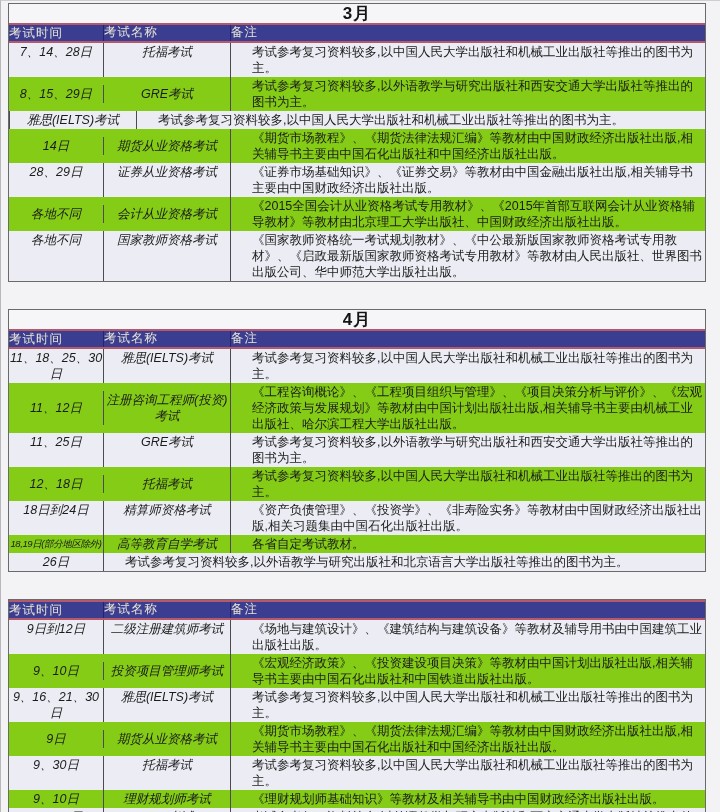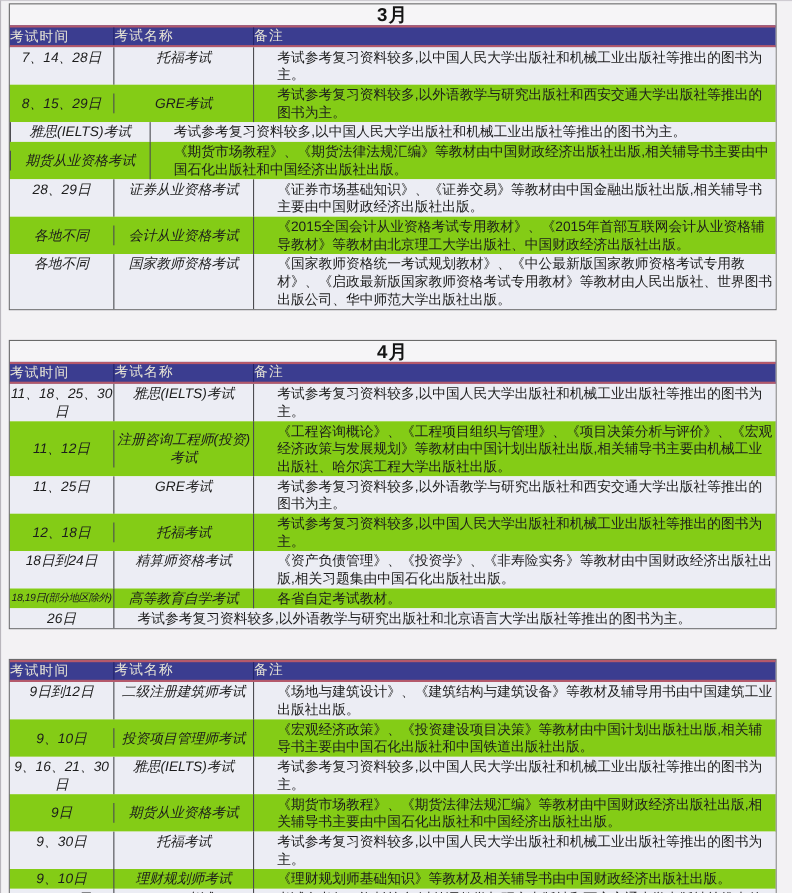--- a/index.html
+++ b/index.html
@@ -90,20 +90,21 @@
       <div class="row even">
         <div class="cell c1">8、15、29日</div>
         <div class="cell c2">GRE考试</div>
         <div class="cell c3">考试参考复习资料较多,以外语教学与研究出版社和西安交通大学出版社等推出的图书为主。</div>
       </div>
       <div class="row odd">
         <div class="cell c2">雅思(IELTS)考试</div>
         <div class="cell c3">考试参考复习资料较多,以中国人民大学出版社和机械工业出版社等推出的图书为主。</div>
       </div>
       <div class="row even">
+        <div class="cell c1">14日</div>
         <div class="cell c2">期货从业资格考试</div>
         <div class="cell c3">《期货市场教程》、《期货法律法规汇编》等教材由中国财政经济出版社出版,相关辅导书主要由中国石化出版社和中国经济出版社出版。</div>
       </div>
       <div class="row odd">
         <div class="cell c1">28、29日</div>
         <div class="cell c2">证券从业资格考试</div>
         <div class="cell c3">《证券市场基础知识》、《证券交易》等教材由中国金融出版社出版,相关辅导书主要由中国财政经济出版社出版。</div>
       </div>
       <div class="row even">
         <div class="cell c1">各地不同</div>

